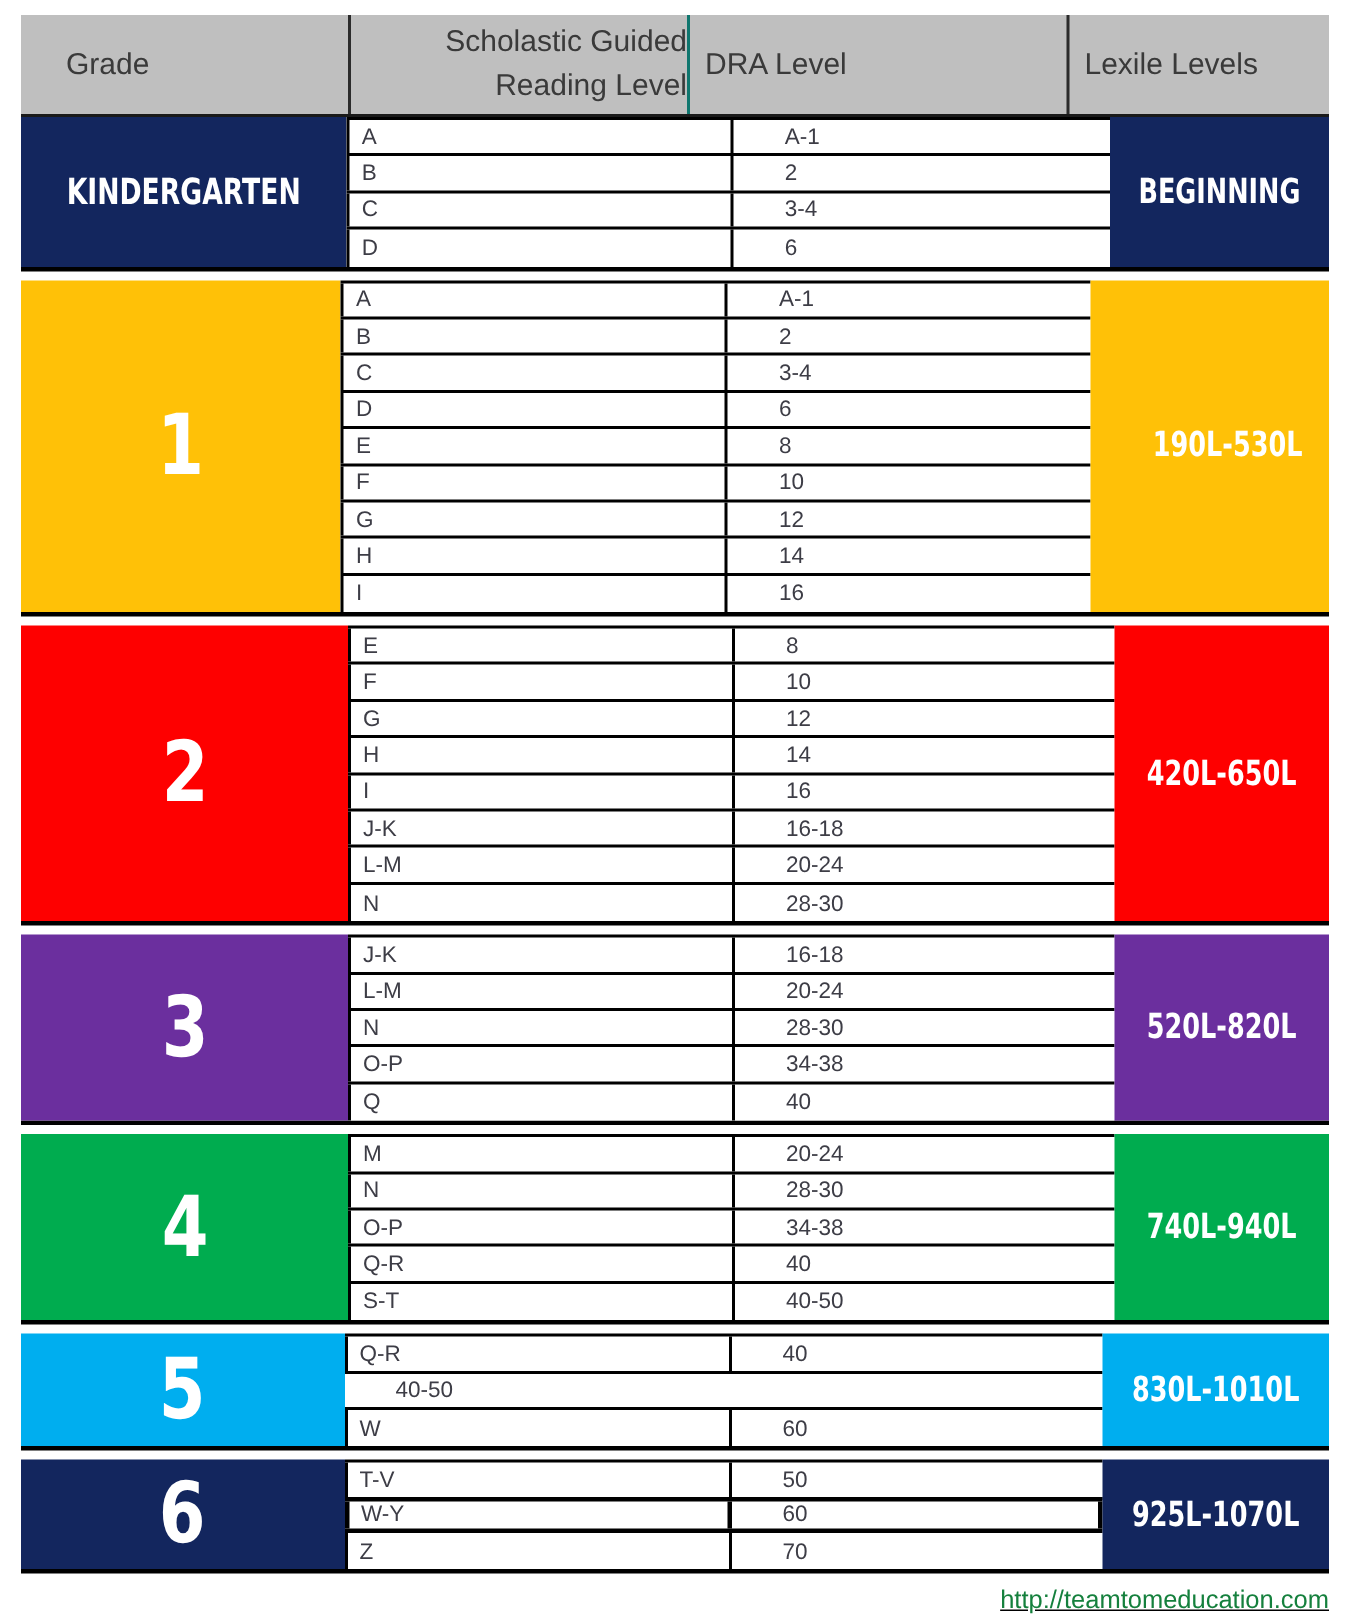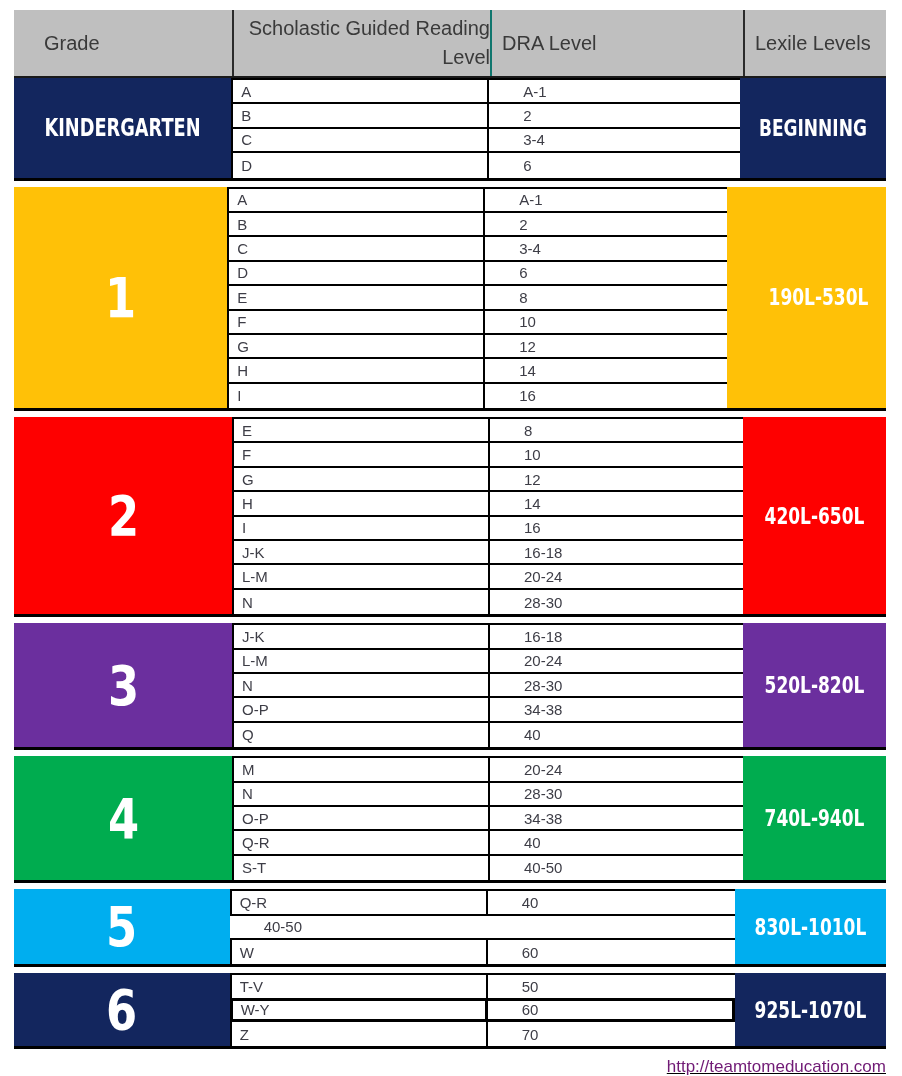--- a/index.html
+++ b/index.html
@@ -24,21 +24,21 @@
   }
   .hdr .h {
     display: flex;
     align-items: center;
     font-size: 20px;
     color: #3a3a3a;
     line-height: 1.45;
     padding-left: 10px;
   }
   .hdr .h1 { width: 218px; padding-left: 30px; }
-  .hdr .h2 { width: 258px; border-left: 2px solid #2b2b2b; }
+  .hdr .h2 { width: 226px; border-left: 2px solid #2b2b2b; }
   .hdr .h3 { width: 253px; border-left: 2px solid #0f766e; }
   .hdr .h4 { flex: 1;      border-left: 2px solid #2b2b2b; }
   
   .section {
     display: flex;
     border-bottom: 3px solid #000;
     margin-bottom: 6px;
   }
   .grade-block {
     width: 218px;
@@ -101,21 +101,21 @@
     border-left-width: 3px;
     border-right-width: 3px;
   }
   .section.thick .row.hl .cell.dra { border-right: 3px solid #000; }
   
   .footer {
     padding: 2px 0 0 8px;
   }
   .footer a {
     font-size: 17px;
-    color: #701a75;
+    color: #15803d;
     text-decoration: underline;
     text-decoration-color: #000;
   }
 </style>
 </head>
 <body>
 
 <div class="chart-wrap">
 
   <div class="hdr">

